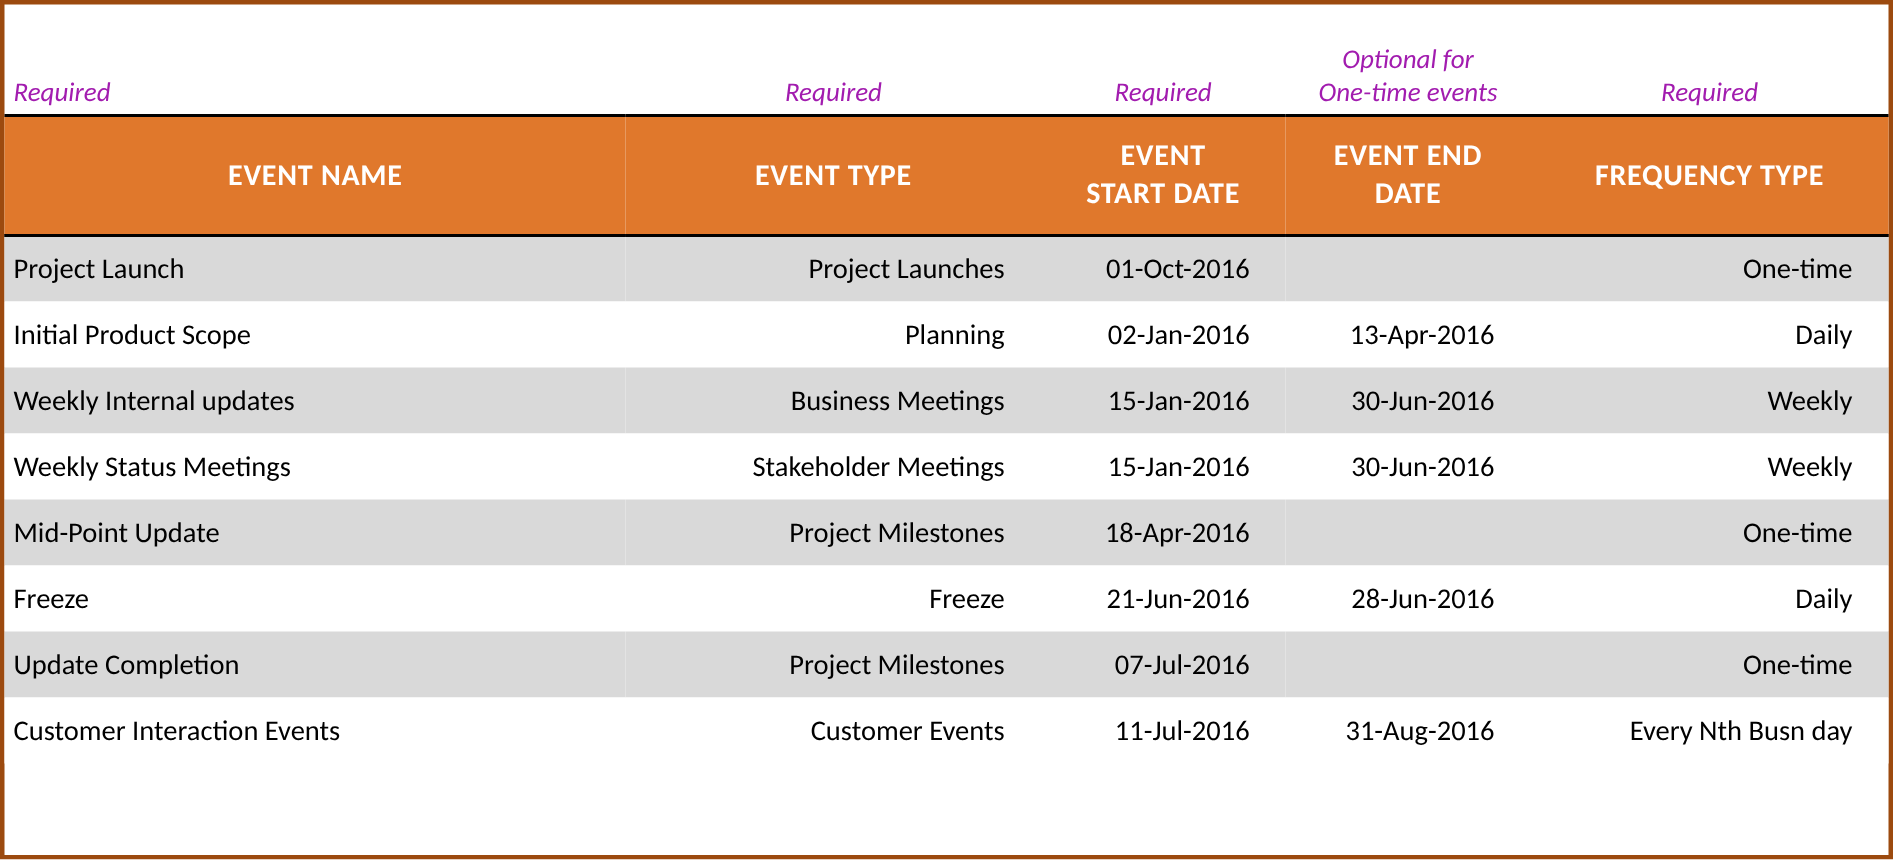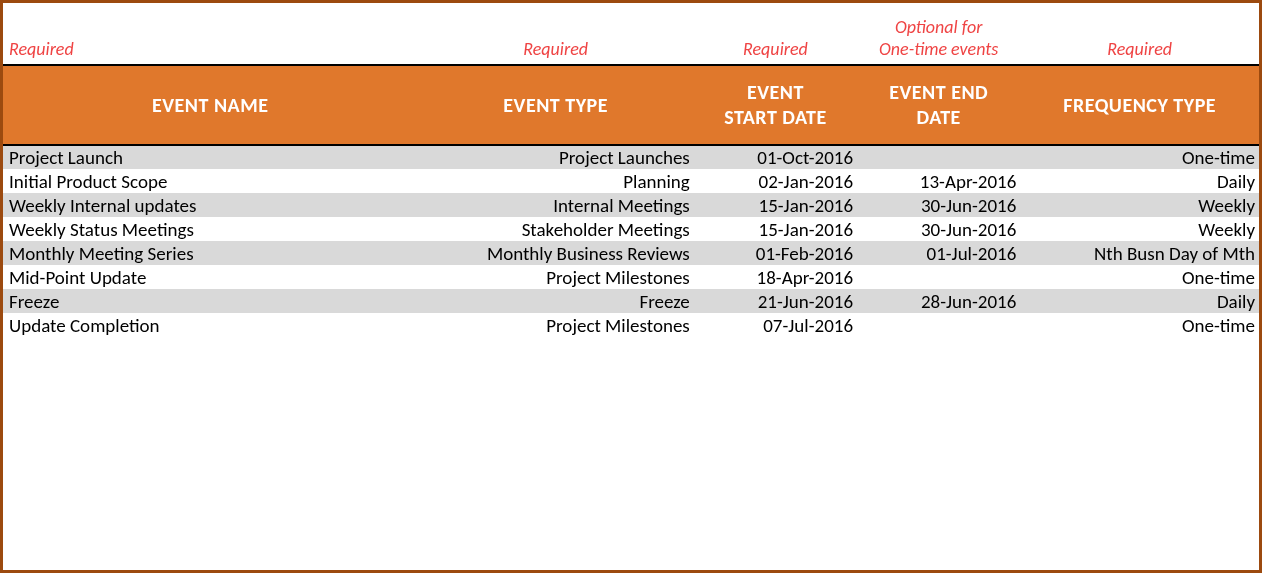--- a/index.html
+++ b/index.html
@@ -23,44 +23,44 @@
   }
   col.c1 { width: 33%; }
   col.c2 { width: 22%; }
   col.c3 { width: 13%; }
   col.c4 { width: 13%; }
   col.c5 { width: 19%; }
   tr.hint td {
     font-style: italic;
     font-size: 18px;
     padding: 6px 4px 4px 4px;
-    color: #ef4444;
+    color: #a21caf;
     vertical-align: bottom;
-    height: 62px;
+    height: 74px;
   }
   tr.hint td.center { text-align: center; }
   tr.hint td.left { text-align: left; padding-left: 6px; }
   tr.header th {
     background: #e0782c;
     color: #fff;
     font-weight: 700;
     font-size: 20px;
     letter-spacing: 0.5px;
     padding: 14px 6px;
     text-align: center;
     border-top: 2px solid #000;
     border-bottom: 2px solid #000;
     line-height: 1.25;
     height: 70px;
   }
   tr.header th.left { }
   tbody.data tr td {
     font-size: 19px;
-    padding: 0 4px;
-    height: 24px;
+    padding: 0 24px;
+    height: 44px;
     vertical-align: middle;
     color: #000;
   }
   tbody.data tr:nth-child(odd) td { background: #d9d9d9; }
   tbody.data tr:nth-child(even) td { background: #ffffff; }
   tbody.data td.name { text-align: left; padding-left: 6px; }
   tbody.data td.center { text-align: right; }
 </style>
 </head>
 <body>
@@ -109,38 +109,31 @@
         </tr>
         <tr>
           <td class="name">Initial Product Scope</td>
           <td class="center">Planning</td>
           <td class="center">02-Jan-2016</td>
           <td class="center">13-Apr-2016</td>
           <td class="center">Daily</td>
         </tr>
         <tr>
           <td class="name">Weekly Internal updates</td>
-          <td class="center">Internal Meetings</td>
+          <td class="center">Business Meetings</td>
           <td class="center">15-Jan-2016</td>
           <td class="center">30-Jun-2016</td>
           <td class="center">Weekly</td>
         </tr>
         <tr>
           <td class="name">Weekly Status Meetings</td>
           <td class="center">Stakeholder Meetings</td>
           <td class="center">15-Jan-2016</td>
           <td class="center">30-Jun-2016</td>
           <td class="center">Weekly</td>
-        </tr>
-        <tr>
-          <td class="name">Monthly Meeting Series</td>
-          <td class="center">Monthly Business Reviews</td>
-          <td class="center">01-Feb-2016</td>
-          <td class="center">01-Jul-2016</td>
-          <td class="center">Nth Busn Day of Mth</td>
         </tr>
         <tr>
           <td class="name">Mid-Point Update</td>
           <td class="center">Project Milestones</td>
           <td class="center">18-Apr-2016</td>
           <td class="center"></td>
           <td class="center">One-time</td>
         </tr>
         <tr>
           <td class="name">Freeze</td>
@@ -149,15 +142,22 @@
           <td class="center">28-Jun-2016</td>
           <td class="center">Daily</td>
         </tr>
         <tr>
           <td class="name">Update Completion</td>
           <td class="center">Project Milestones</td>
           <td class="center">07-Jul-2016</td>
           <td class="center"></td>
           <td class="center">One-time</td>
         </tr>
+        <tr>
+          <td class="name">Customer Interaction Events</td>
+          <td class="center">Customer Events</td>
+          <td class="center">11-Jul-2016</td>
+          <td class="center">31-Aug-2016</td>
+          <td class="center">Every Nth Busn day</td>
+        </tr>
       </tbody>
 </table>
 </div>
 
 </body></html>

